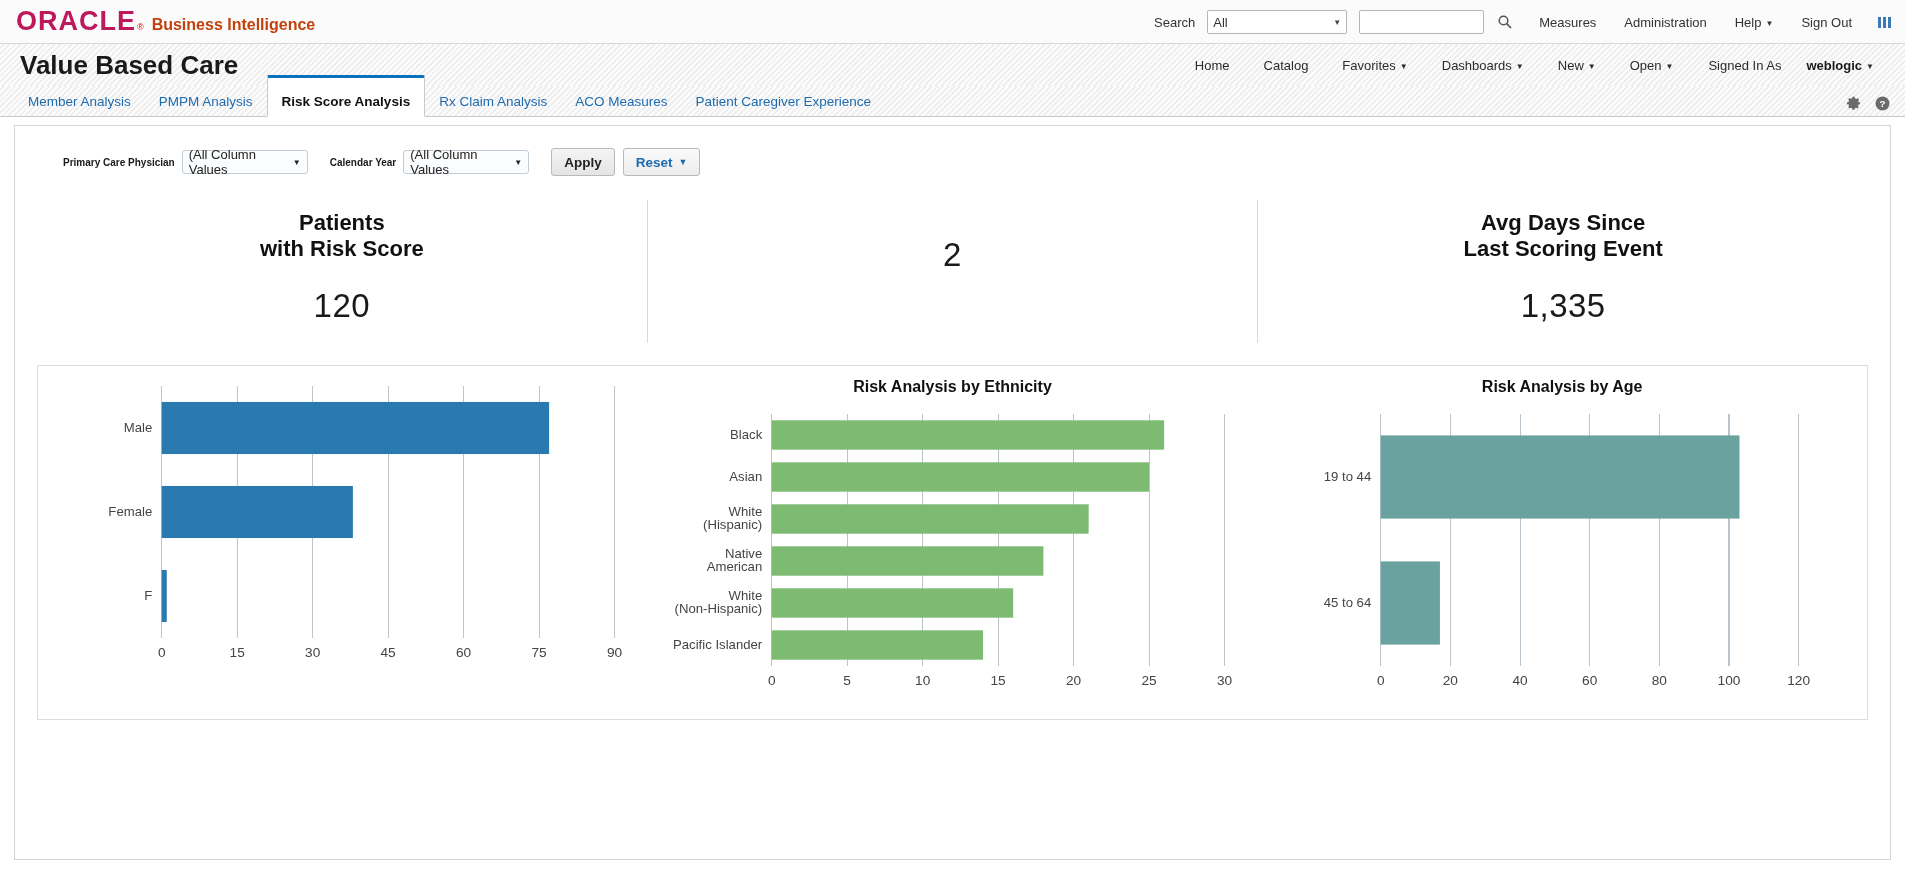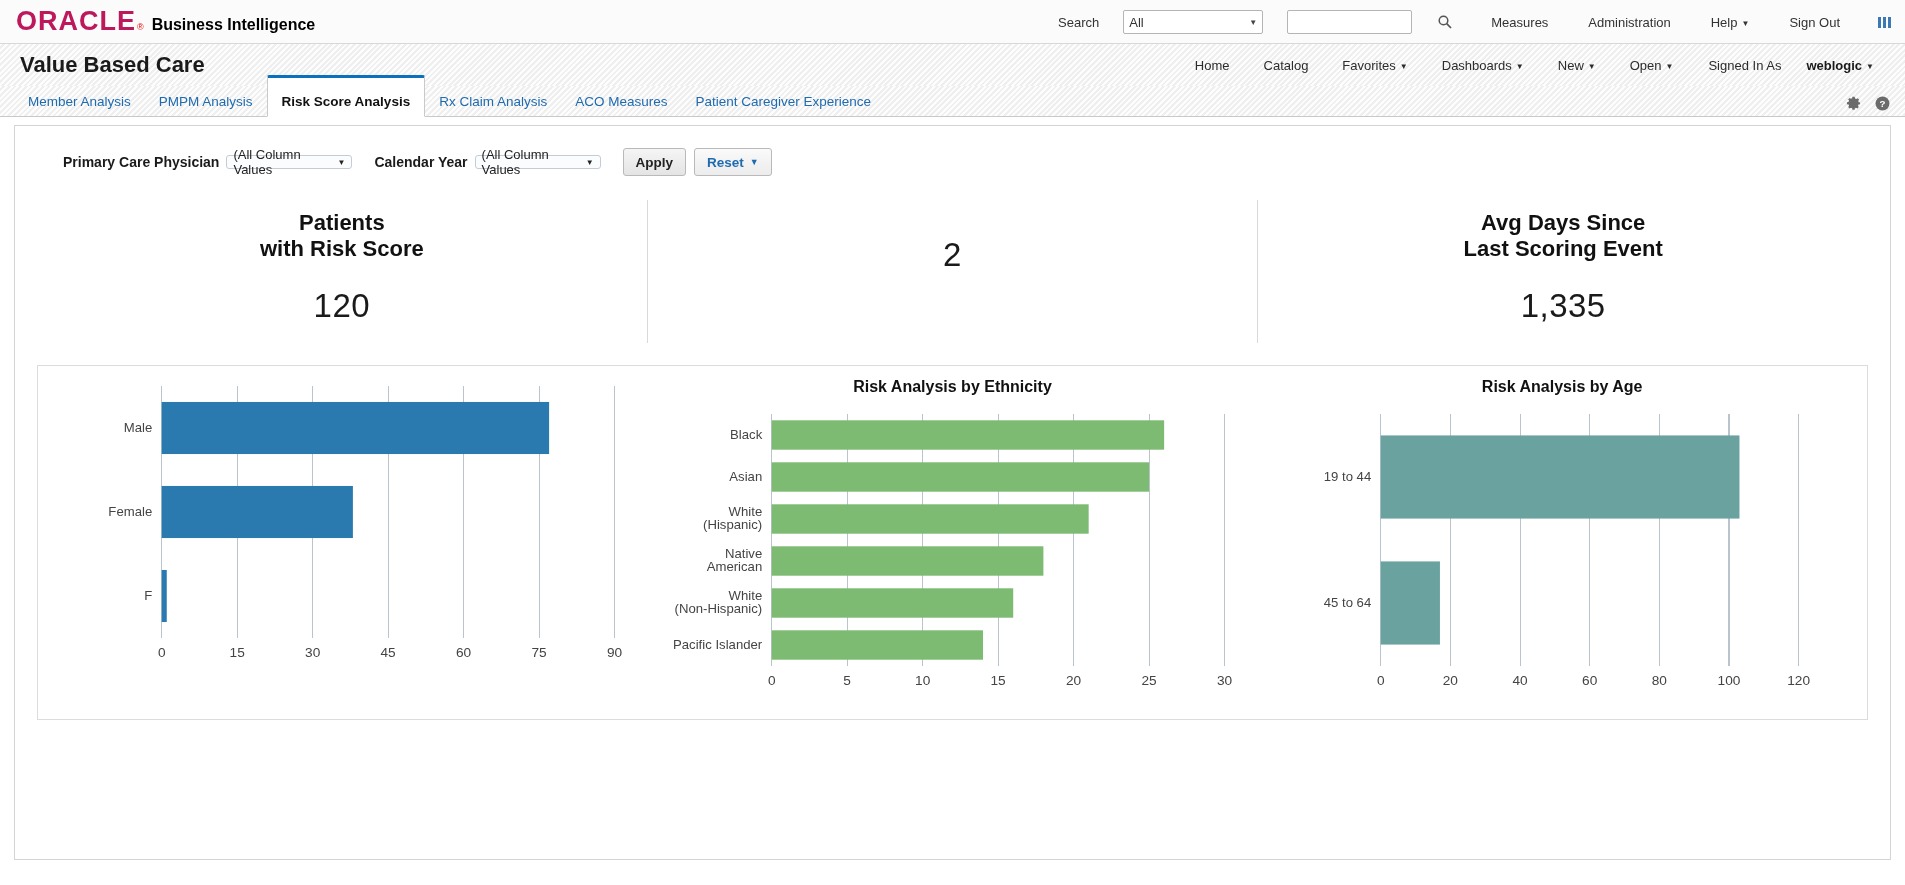--- a/index.html
+++ b/index.html
@@ -21,25 +21,25 @@
     display:flex; align-items:center;
   }
   .oracle-logo-wrap { display:flex; align-items:baseline; margin-left:16px; }
   .oracle-logo {
     font-family:"Liberation Sans", sans-serif;
     font-size:27px; font-weight:bold; letter-spacing:1px;
     color:#be185d; line-height:1;
   }
   .oracle-reg { font-size:9px; color:#f00000; vertical-align:super; margin-left:1px; }
   .bi-text {
-    font-size:16px; font-weight:bold; color:#000000; margin-left:8px;
+    font-size:16px; font-weight:bold; color:#c2410c; margin-left:8px;
   }
   .gh-right {
     position:absolute; right:10px; top:0; height:44px;
-    display:flex; align-items:center; gap:16px;
+    display:flex; align-items:center; gap:4px;
     font-size:13px; color:#333;
   }
   .gh-right .lbl { margin-right:8px; color:#333; font-size:13px; }
   .sel-box {
     width:140px; height:24px; background:#fff;
     border:1px solid #b5b5b5; border-radius:2px;
     display:flex; align-items:center; justify-content:space-between;
     padding:0 5px; font-size:13px; color:#333;
   }
   .sel-box .caret { font-size:8px; color:#444; }
@@ -54,21 +54,21 @@
   .grid-ico i { display:block; width:3px; height:11px; background:#3c78b4; }
 
   
   .dash-bar {
     position:relative; height:42px;
     background:#f7f7f7;
     background-image:repeating-linear-gradient(135deg, rgba(255,255,255,0.75) 0 2px, rgba(236,236,236,0.75) 2px 4px);
     display:flex; align-items:center;
   }
   .dash-title {
-    margin-left:20px; font-size:22px; font-weight:bold; color:#1a1a1a;
+    margin-left:20px; font-size:26px; font-weight:bold; color:#1a1a1a;
   }
   .dash-nav {
     position:absolute; right:14px; top:0; height:42px;
     display:flex; align-items:center; font-size:13px;
   }
   .dash-nav a { color:#2c2c2c; text-decoration:none; margin:0 17px; white-space:nowrap; }
   .signed-label { color:#2c2c2c; margin-left:18px; margin-right:8px; }
   .user-name { font-weight:bold; color:#1a1a1a; }
 
   
@@ -108,23 +108,23 @@
     background:#ffffff;
     height:735px;
     position:relative;
   }
 
   
   .prompt-bar {
     display:flex; align-items:center;
     padding:22px 0 18px 48px;
   }
-  .prompt-label { font-size:14px; font-weight:bold; color:#1a1a1a; margin-right:7px; }
+  .prompt-label { font-size:10px; font-weight:bold; color:#1a1a1a; margin-right:7px; }
   .prompt-select {
-    width:126px; height:14px;
+    width:126px; height:24px;
     background:#fbfcfd; border:1px solid #c4cdd6; border-radius:3px;
     display:flex; align-items:center; justify-content:space-between;
     padding:0 6px; font-size:13px; color:#222; margin-right:22px;
   }
   .prompt-select .caret { font-size:8px; color:#222; }
   .btn {
     height:28px; min-width:54px; padding:0 12px;
     border:1px solid #b9b9b9; border-radius:3px;
     background:linear-gradient(#f5f5f5,#e4e4e4);
     font-size:13.5px; font-weight:bold; color:#222;

